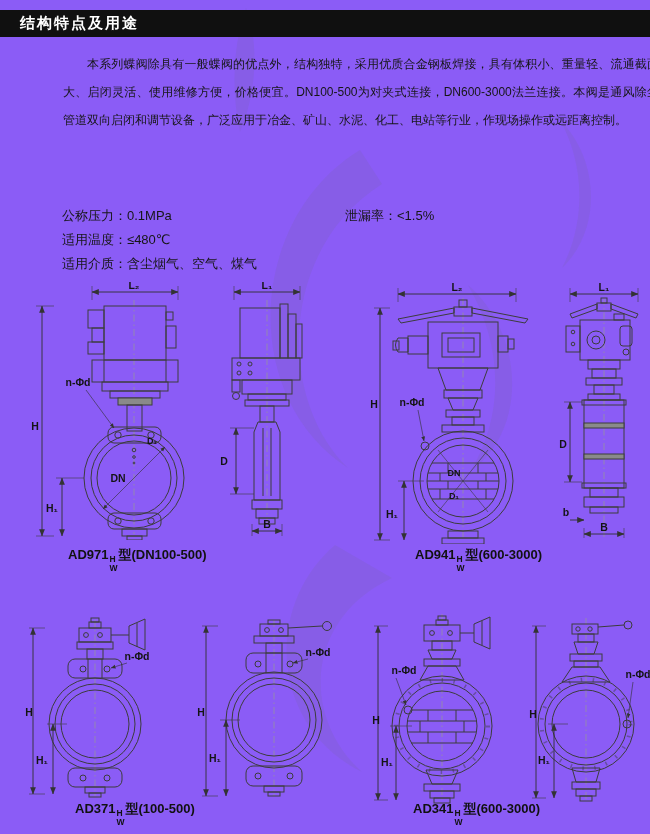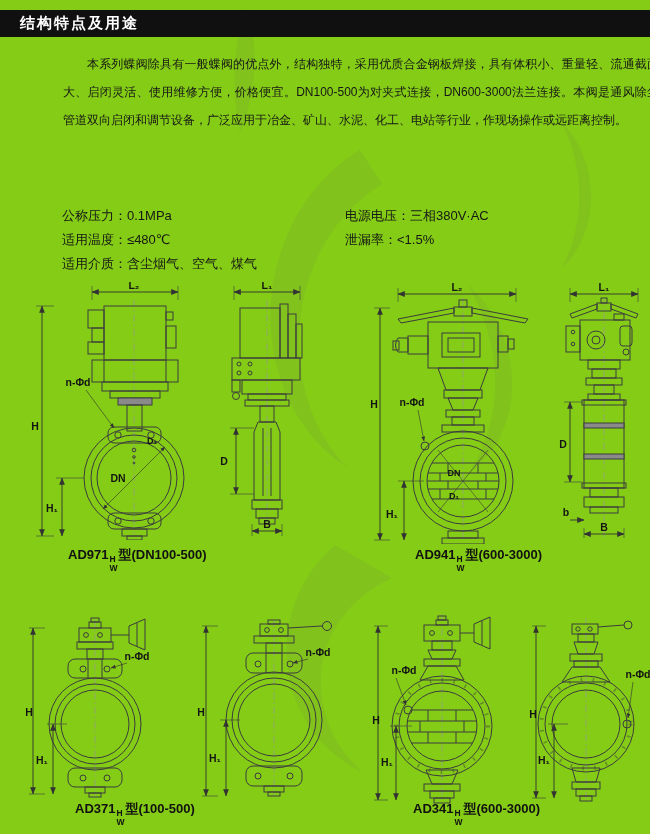--- a/index.html
+++ b/index.html
@@ -1,16 +1,16 @@
 <!DOCTYPE html>
 <html><head>
 <meta charset="utf-8">
 <style>
   html,body{margin:0;padding:0;background:#ddd;}
-  #page{position:relative;width:650px;height:834px;background:#84cc16;overflow:hidden;
+  #page{position:relative;width:650px;height:834px;background:#8b5cf6;overflow:hidden;
         font-family:"Liberation Sans","DejaVu Sans",sans-serif;color:#1a1a1a;}
   .wm{position:absolute;inset:0;pointer-events:none;}
   .bar{position:absolute;left:0;width:650px;height:27px;background:#101010;display:flex;align-items:center;}
   .bar span{color:#fff;font-size:15px;font-weight:bold;letter-spacing:2px;padding-left:20px;}
   .para{position:absolute;left:27px;top:50px;width:596px;font-size:12px;line-height:28px;
         text-indent:2em;text-align:justify;color:#161616;margin-left:36px;}
   .spec-col{position:absolute;top:204px;font-size:13px;line-height:24px;color:#161616;}
   .caption{position:absolute;font-size:13px;font-weight:bold;color:#111;white-space:nowrap;}
   .stack{display:inline-flex;flex-direction:column;font-size:8.5px;line-height:1.05;vertical-align:-3px;
          font-weight:bold;margin:0 1px;}
@@ -56,21 +56,20 @@
 
   <div class="para">本系列蝶阀除具有一般蝶阀的优点外，结构独特，采用优质合金钢板焊接，具有体积小、重量轻、流通截面大、启闭灵活、使用维修方便，价格便宜。DN100-500为对夹式连接，DN600-3000法兰连接。本阀是通风除尘管道双向启闭和调节设备，广泛应用于冶金、矿山、水泥、化工、电站等行业，作现场操作或远距离控制。</div>
 
 
   <div class="spec-col" style="left:62px">
     <div>公称压力：0.1MPa</div>
     <div>适用温度：≤480℃</div>
     <div>适用介质：含尘烟气、空气、煤气</div>
   </div>
   <div class="spec-col" style="left:345px">
-    <div>电源电压：三相380V·AC</div>
     <div>泄漏率：&lt;1.5%</div>
   </div>
 
   <svg class="draw" style="left:30px;top:282px" width="180" height="258" viewBox="0 0 180 258">
     <line class="cl" x1="104" y1="18" x2="104" y2="252"></line>
 
     <line class="thin" x1="62" y1="4" x2="62" y2="18"></line>
       <line class="thin" x1="148" y1="4" x2="148" y2="18"></line>
     <line class="dim" x1="62" y1="10" x2="148" y2="10" marker-start="url(#ar)" marker-end="url(#ar)"></line>
     <text x="104" y="7">L₂</text>

